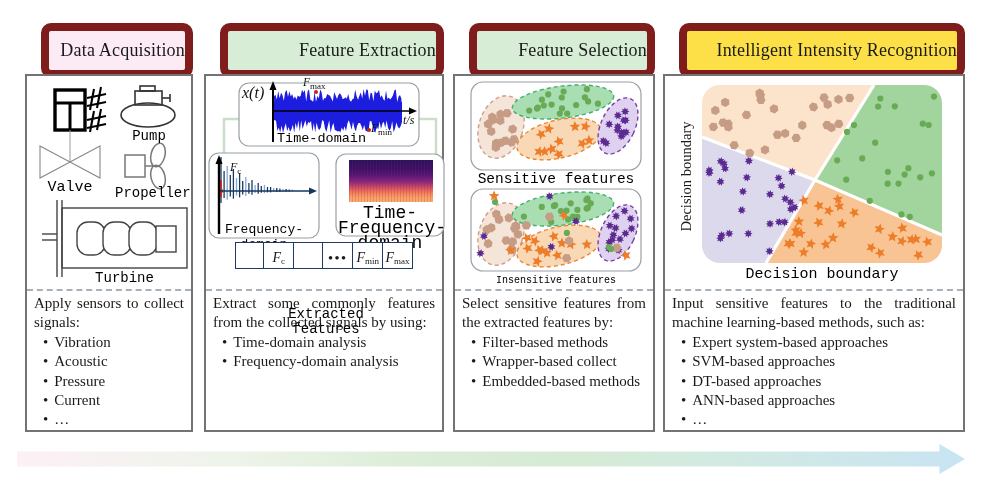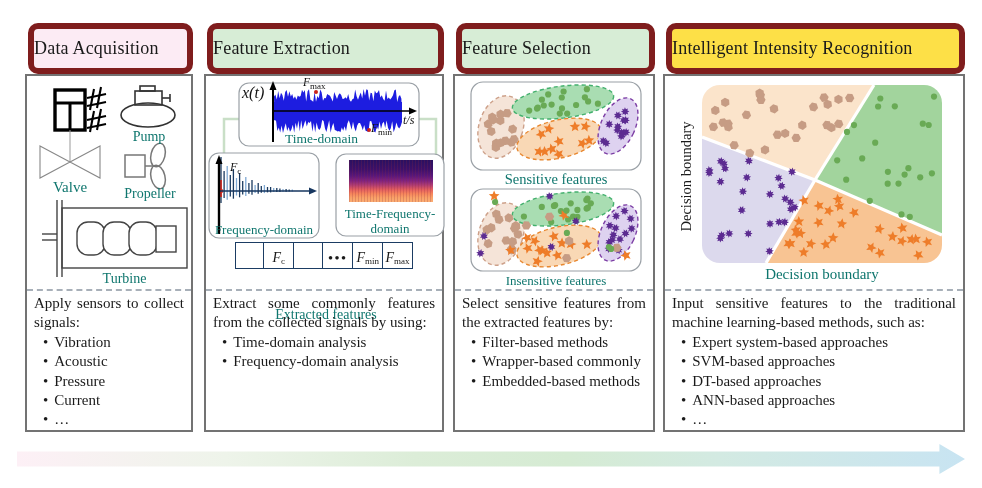--- a/index.html
+++ b/index.html
@@ -1,30 +1,30 @@
 <!DOCTYPE html>
 <html><head>
 <meta charset="utf-8">
 <style>
   html,body{margin:0;padding:0;background:#fff;}
   .canvas{position:relative;width:982px;height:488px;background:#fff;overflow:hidden;
           font-family:"Liberation Serif","DejaVu Serif",serif;color:#1a1a1a;}
   .col{position:absolute;top:23px;}
-  .hdr{position:absolute;top:0;left:3px;right:0;height:39px;border:6px solid #7f1d1d;border-radius:10px;
-       display:flex;align-items:center;justify-content:flex-start;font-size:18px;letter-spacing:.2px;}
+  .hdr{position:absolute;top:0;left:16px;right:0;height:39px;border:8px solid #7f1d1d;border-radius:10px;
+       display:flex;align-items:center;justify-content:flex-end;font-size:18px;letter-spacing:.2px;}
   .body{position:absolute;top:51px;left:0;right:0;height:354px;background:#fff;border:2px solid #737373;}
   .gfx{position:absolute;left:0;top:0;right:0;height:213px;}
   .dash{position:absolute;left:0;right:0;top:213px;border-top:2px dashed #a7afb8;}
   .txt{position:absolute;left:0;right:0;top:217px;bottom:2px;padding:1px 7px 0 7px;
        font-size:15px;line-height:19.4px;}
   .intro{text-align:justify;}
   .li{text-indent:9px;}
   .bull{margin-right:6px;}
   .abs{position:absolute;}
-  .cap{position:absolute;text-align:center;font-size:14px;color:#0f766e;line-height:15px;}
+  .cap{position:absolute;text-align:center;font-size:14px;color:#000000;line-height:15px;font-family:Liberation Mono, monospace;}
   .plab{position:absolute;font-size:12px;color:#111;}
   .ital{font-style:italic;}
   .fsub{font-size:9px;font-style:normal;}
   .spectro{position:absolute;left:143px;top:84px;width:84px;height:42px;
     background:
       repeating-linear-gradient(90deg, rgba(140,40,60,.22) 0 1px, rgba(0,0,0,0) 1px 3px),
       linear-gradient(180deg,#2a1060 0%,#3c1069 22%,#59177b 38%,#82247f 50%,#b13d73 60%,#e25d5f 70%,#f6845c 80%,#f9a268 90%,#fbae74 100%);}
   .cells{position:absolute;left:29px;top:166px;width:178px;height:27px;display:grid;
          grid-template-columns:repeat(6,1fr);}
   .cell{border:1.5px solid #1b3c63;margin-left:-1.5px;display:flex;align-items:flex-end;justify-content:center;
@@ -174,21 +174,21 @@
           <rect x="130" y="78" width="108" height="82" rx="10" fill="#fff" stroke="#9aa0a6" stroke-width="1.2"></rect>
         </svg>
         <div class="spectro"></div>
         <span class="plab ital" style="left:36px;top:8px;font-size:16px;">x(t)</span>
         <span class="plab" style="left:97px;top:0px;font-size:11.5px;"><i>F</i><sub class="fsub">max</sub></span>
         <span class="plab" style="left:165px;top:46px;font-size:11.5px;"><i>F</i><sub class="fsub">min</sub></span>
         <span class="plab ital" style="left:197px;top:37px;">t/s</span>
         <span class="cap" style="left:63px;top:55px;width:105px;font-size:13.5px;">Time-domain</span>
         <span class="plab" style="left:16px;top:84px;font-size:12px;padding-left:8px;"><i>F</i><sub class="fsub">c</sub></span>
         <span class="cap" style="left:6px;top:146px;width:104px;font-size:13px;">Frequency-domain</span>
-        <span class="cap" style="left:132px;top:130px;width:104px;font-size:13px;">
+        <span class="cap" style="left:132px;top:130px;width:104px;font-size:18px;">
           <span>Time-Frequency-</span><br>
           <span>domain</span>
         </span>
         <div class="cells">
           <div class="cell">
               <i></i>
               <sub class="fsub"></sub>
             </div>
           <div class="cell">
               <i>F</i>
@@ -369,27 +369,27 @@
               <circle cx="25.1" cy="14.0" r="3.1" fill="#69aa55"></circle>
               <path d="M54.0 41.4L51.7 37.4L54.1 33.3L58.8 33.4L61.1 37.5L58.7 41.5Z" fill="#c69c84"></path>
               <path d="M154.2 62.2L156.8 65.0L160.5 64.1L158.6 67.4L160.6 70.7L156.9 69.8L154.4 72.8L154.0 69.0L150.4 67.6L154.0 66.0Z" fill="#ee7d2a"></path>
               <path d="M12.8 68.8L10.9 67.6L9.6 69.4L9.1 67.2L6.8 67.6L8.1 65.7L6.2 64.3L8.5 63.9L8.1 61.6L10.0 62.9L11.3 61.0L11.8 63.3L14.1 62.9L12.8 64.8L14.7 66.1L12.4 66.6Z" fill="#5c2b91"></path>
               <circle cx="138.9" cy="59.1" r="3.1" fill="#69aa55"></circle>
               <path d="M101.3 70.4L98.8 74.3L94.1 74.0L92.0 69.8L94.6 65.9L99.3 66.2Z" fill="#c69c84"></path>
               <path d="M54.7 44.8L57.6 47.4L61.2 46.0L59.6 49.5L62.0 52.6L58.2 52.1L56.0 55.4L55.2 51.6L51.5 50.5L54.9 48.6Z" fill="#ee7d2a"></path>
               <path d="M109.9 34.5L107.7 34.7L107.8 37.0L106.1 35.6L104.6 37.3L104.3 35.0L102.0 35.2L103.5 33.4L101.7 31.9L104.0 31.7L103.8 29.4L105.6 30.8L107.1 29.1L107.3 31.4L109.6 31.2L108.2 33.0Z" fill="#5c2b91"></path>
             </g>
         </svg>
-        <span class="cap" style="left:0;top:197px;width:202px;font-size:13px;">Insensitive features</span>
+        <span class="cap" style="left:0;top:197px;width:202px;font-size:10px;">Insensitive features</span>
       </div>
       <div class="dash"></div>
       <div class="txt">
         <div class="intro">Select sensitive features from the extracted features by:</div>
         <div class="li"><span class="bull">•</span><span>Filter-based methods</span></div>
-        <div class="li"><span class="bull">•</span><span>Wrapper-based commonly</span></div>
+        <div class="li"><span class="bull">•</span><span>Wrapper-based collect</span></div>
         <div class="li"><span class="bull">•</span><span>Embedded-based methods</span></div>
       </div>
     </div>
   </div>
 
   <div class="col" style="left:663px;width:302px;">
     <div class="hdr" style="background:#fde047;">
       <span>Intelligent Intensity Recognition</span>
     </div>
     <div class="body">

